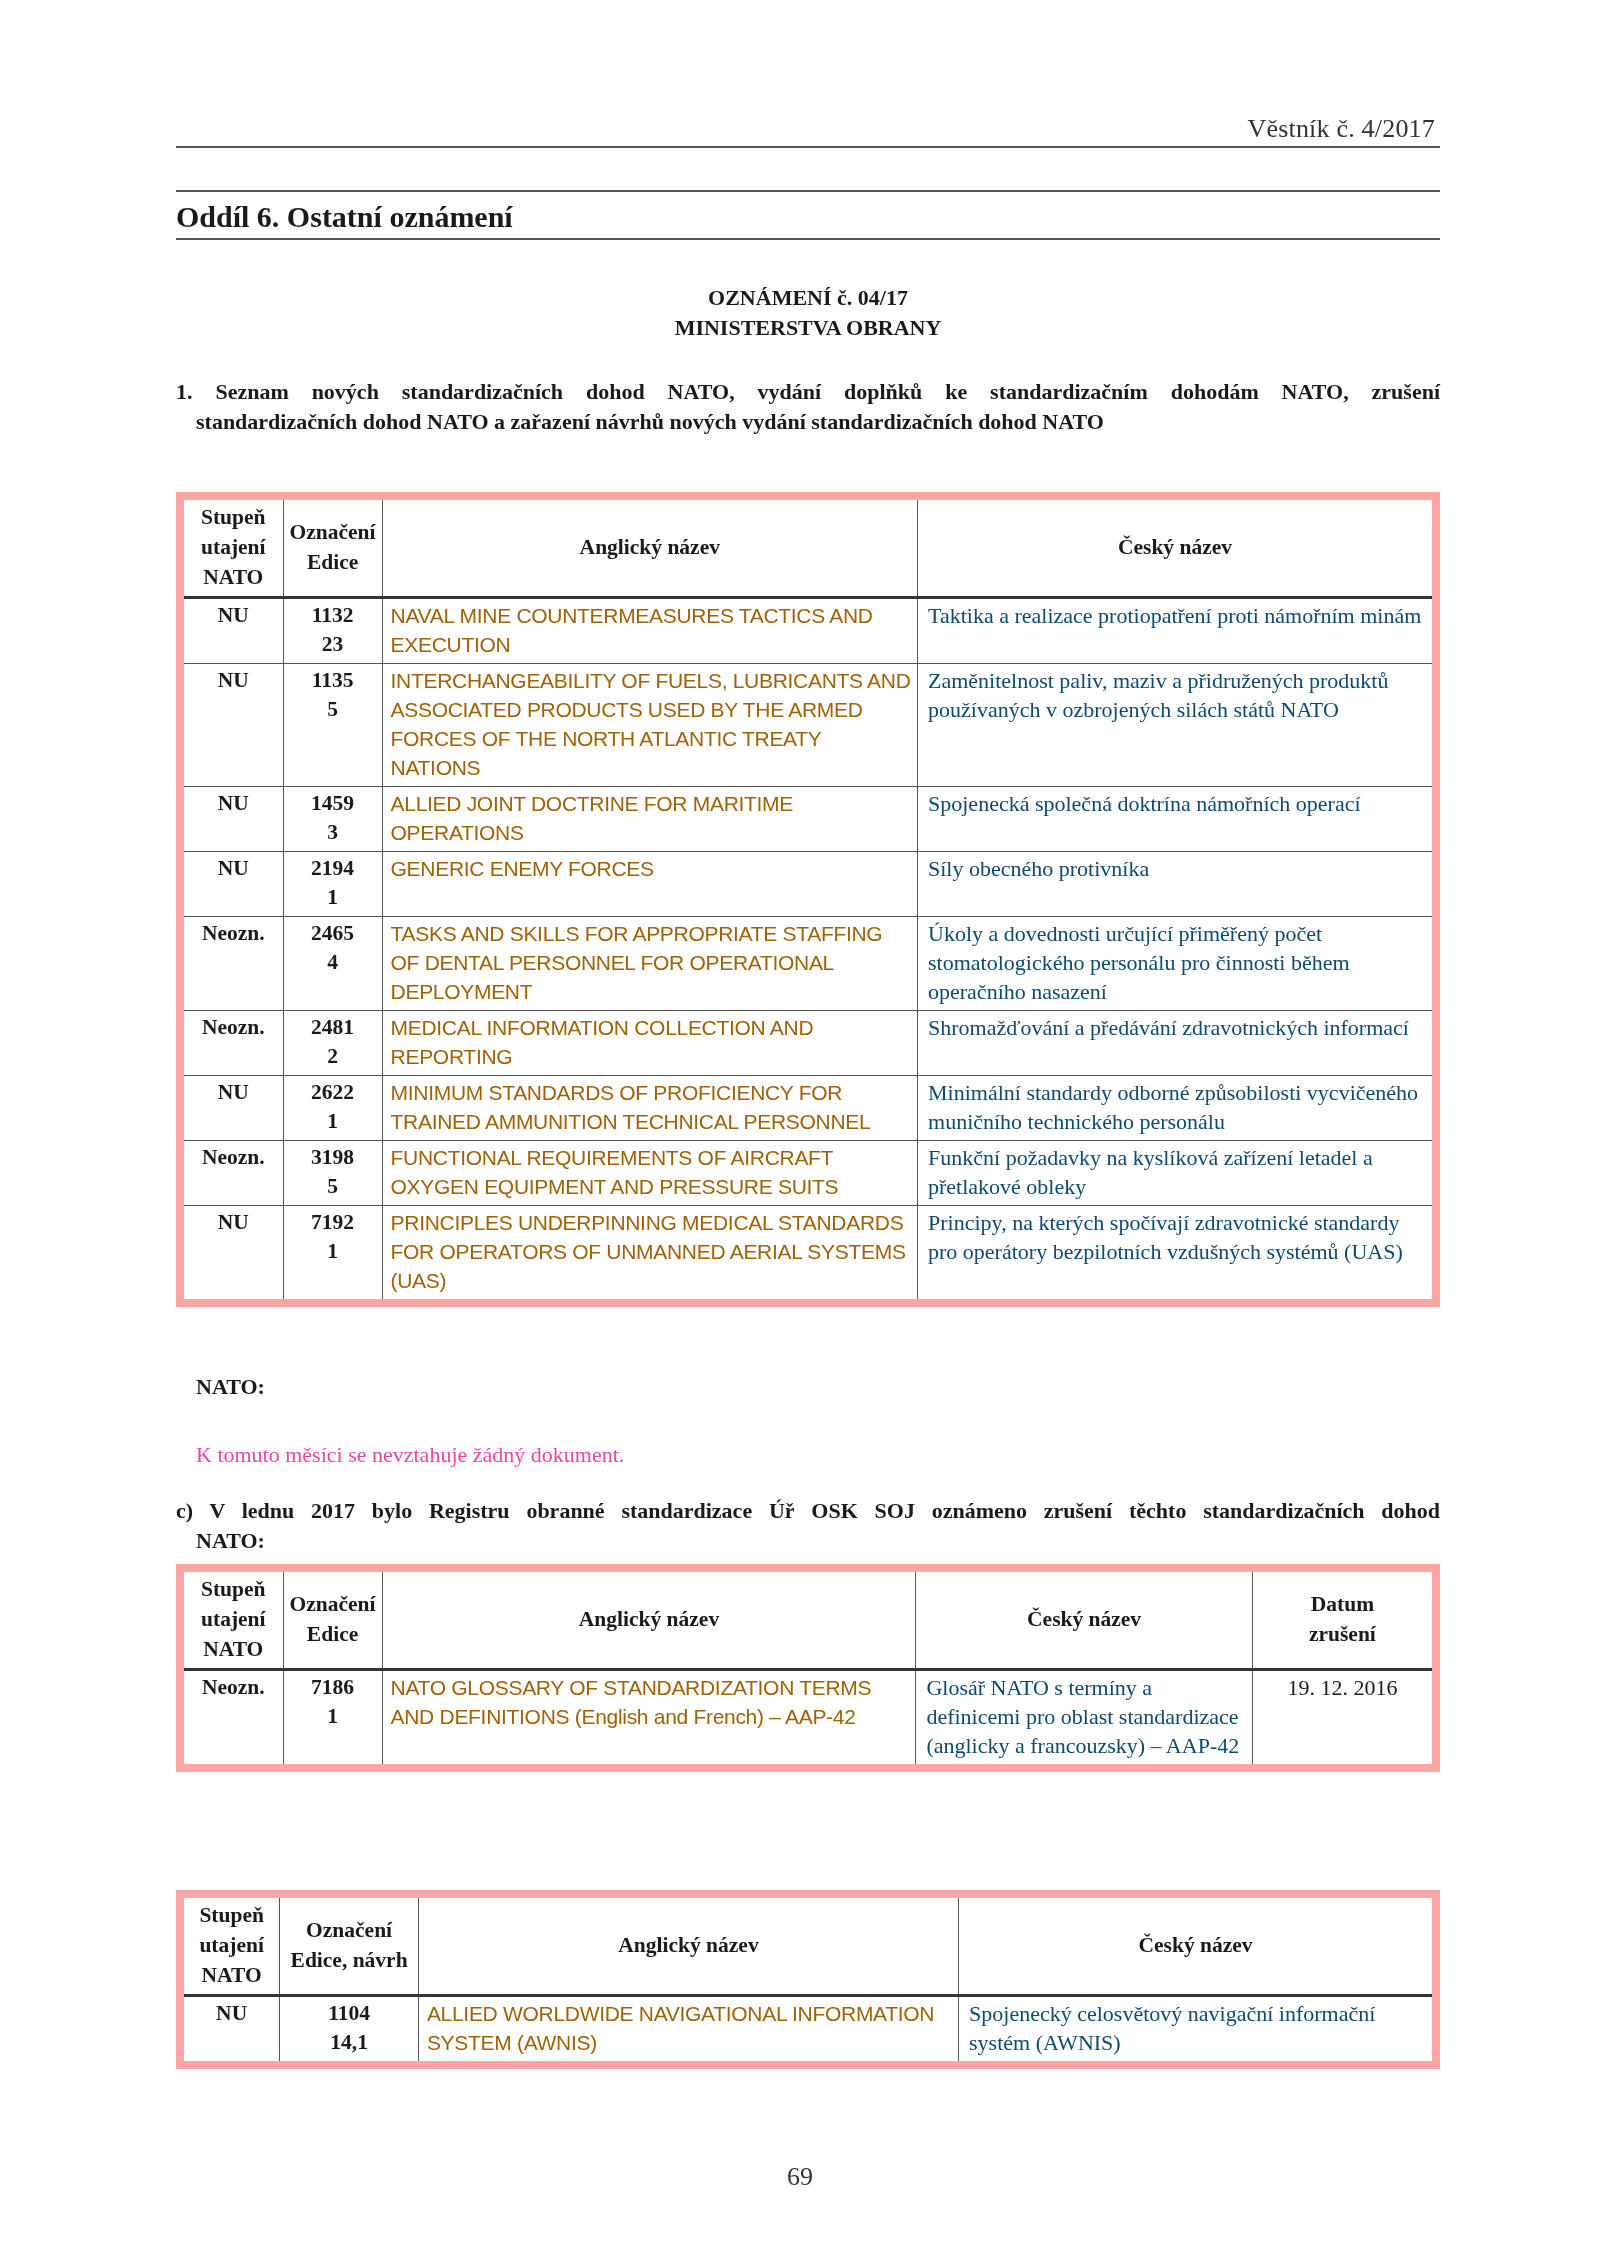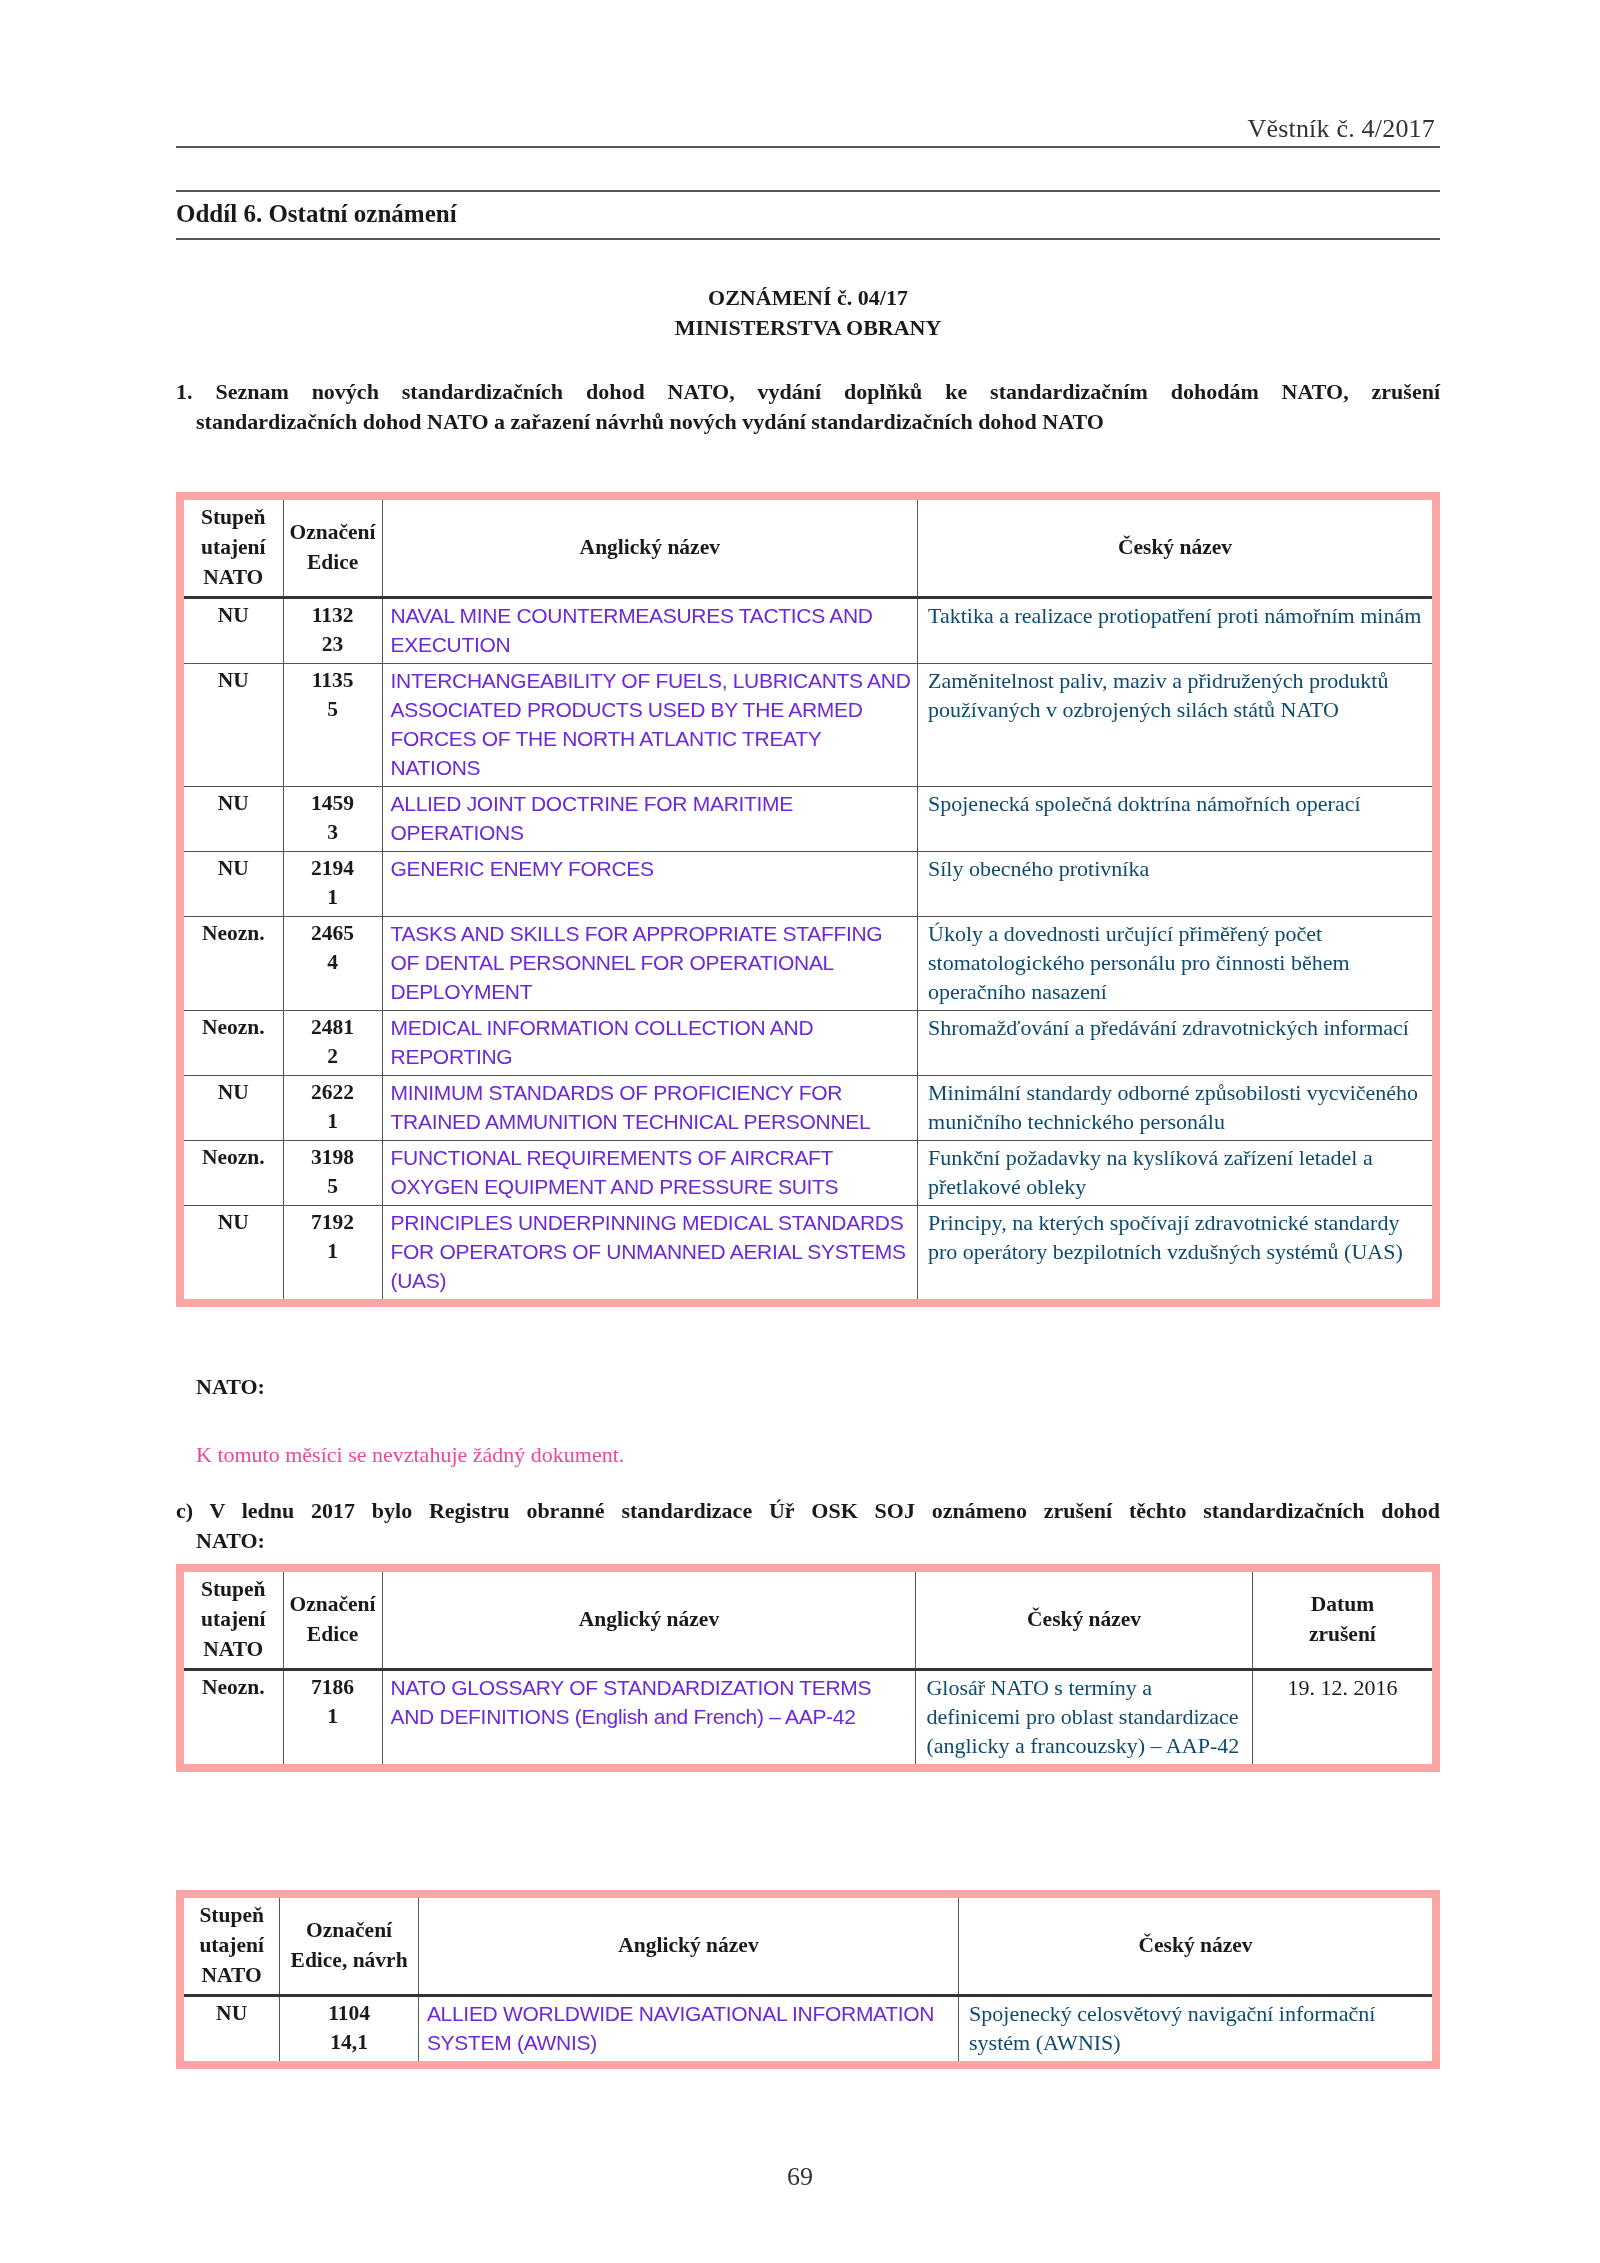--- a/index.html
+++ b/index.html
@@ -1,30 +1,30 @@
 <!DOCTYPE html>
 <html><head>
 <meta charset="utf-8">
 <style>
   html, body { margin: 0; padding: 0; background: #ffffff; }
   body { width: 1600px; height: 2263px; position: relative; font-family: "Liberation Serif", "DejaVu Serif", serif; color: #1a1a1a; }
   .page { position: absolute; left: 0; top: 0; width: 1600px; height: 2263px; }
   .hdr-right { position: absolute; right: 165px; top: 114px; font-size: 26px; color: #333; letter-spacing: 0.2px; }
   .rule { position: absolute; left: 176px; width: 1264px; height: 2px; background: #555; }
-  .section-title { position: absolute; left: 176px; top: 200px; font-size: 25px; font-weight: bold; }
+  .section-title { position: absolute; left: 176px; top: 200px; font-size: 30px; font-weight: bold; }
   .center-title { position: absolute; left: 176px; width: 1264px; text-align: center; font-size: 22px; font-weight: bold; line-height: 31px; }
   .para { position: absolute; left: 176px; width: 1264px; font-size: 22px; font-weight: bold; line-height: 30px; text-align: justify; }
   .para .indent { padding-left: 20px; }
   .note { position: absolute; left: 196px; font-size: 22px; line-height: 30px; color: #ec4899; }
   table.t { position: absolute; left: 176px; border-collapse: collapse; border: 8px solid #fca5a5; font-size: 21.5px; line-height: 29px; }
   table.t th, table.t td { border: 1.5px solid #555; vertical-align: top; padding: 2px 6px 4px 6px; }
   table.t th { font-weight: bold; text-align: center; vertical-align: middle; line-height: 30px; }
   table.t thead tr { border-bottom: 3px solid #333; }
   table.t td.c { text-align: center; font-weight: bold; }
-  table.t td.en { font-family: "Liberation Sans", "DejaVu Sans", sans-serif; font-size: 21px; letter-spacing: -0.3px; color: #6d28d9; padding-left: 8px; }
+  table.t td.en { font-family: "Liberation Sans", "DejaVu Sans", sans-serif; font-size: 21px; letter-spacing: -0.3px; color: #a16207; padding-left: 8px; }
   table.t td.cz { padding-left: 10px; font-size: 22px; color: #0c4a6e; }
   table.t td.dt { text-align: center; font-size: 22px; }
   .pgnum { position: absolute; left: 0; width: 1600px; top: 2162px; text-align: center; font-size: 26px; color: #333; }
   .ed { display: block; }
 </style>
 </head>
 <body>
 
 <div class="page">
 

